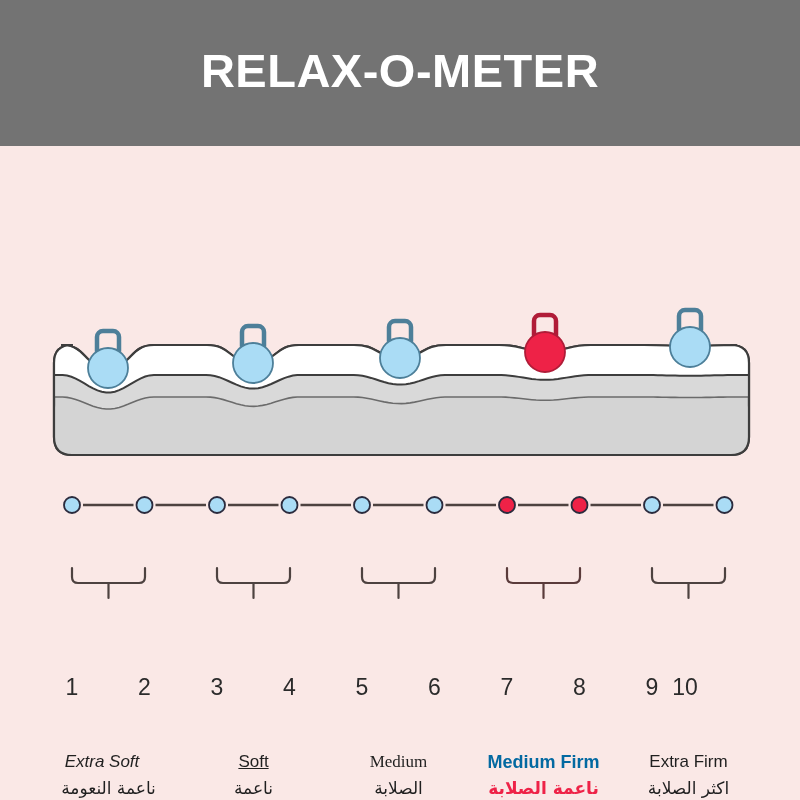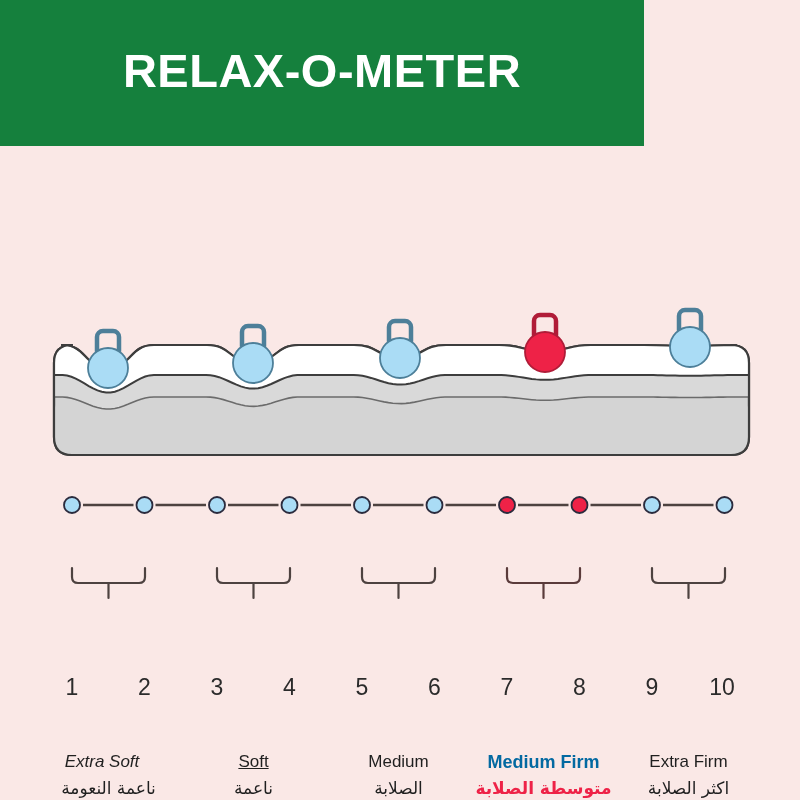--- a/index.html
+++ b/index.html
@@ -12,23 +12,23 @@
     background: #fae8e6;
     font-family: "Liberation Sans", sans-serif;
     overflow: hidden;
     position: relative;
   }
 
   
   #header-banner {
     position: absolute;
     left: 0; top: 0;
-    width: 644px;
+    width: 800px;
     height: 146px;
-    background: #15803d;
+    background: #737373;
     display: flex;
     align-items: center;
     justify-content: center;
   }
   #header-title {
     color: #ffffff;
     font-family: "Liberation Sans", sans-serif;
     font-weight: bold;
     font-size: 47px;
     letter-spacing: 0.5px;
@@ -176,29 +176,29 @@
   <div id="scale-numbers">
       <div class="scale-number" style="left: 72px; top: 528px;">1</div>
       <div class="scale-number" style="left: 144.5px; top: 528px;">2</div>
       <div class="scale-number" style="left: 217px; top: 528px;">3</div>
       <div class="scale-number" style="left: 289.5px; top: 528px;">4</div>
       <div class="scale-number" style="left: 362px; top: 528px;">5</div>
       <div class="scale-number" style="left: 434.5px; top: 528px;">6</div>
       <div class="scale-number" style="left: 507px; top: 528px;">7</div>
       <div class="scale-number" style="left: 579.5px; top: 528px;">8</div>
       <div class="scale-number" style="left: 652px; top: 528px;">9</div>
-      <div class="scale-number" style="left: 722px; top: 528px;">10</div>
+      <div class="scale-number" style="left: 685px; top: 528px;">10</div>
     </div>
 
   <div id="category-labels">
       <div class="cat-label-en" style="left: 102px; top: 606px; font-style: italic;">Extra Soft</div>
       <div class="cat-label-ar" style="left: 108.5px; top: 632px;">ناعمة النعومة</div>
       <div class="cat-label-en" style="left: 253.5px; top: 606px; text-decoration: underline;">Soft</div>
       <div class="cat-label-ar" style="left: 253.5px; top: 632px;">ناعمة</div>
-      <div class="cat-label-en" style="left: 398.5px; top: 606px;">Medium</div>
+      <div class="cat-label-en" style="left: 398.5px; top: 606px; font-family: Liberation Serif, serif;">Medium</div>
       <div class="cat-label-ar" style="left: 398.5px; top: 632px;">الصلابة</div>
       <div class="cat-label-en cat-highlight" style="left: 543.5px; top: 606px;">Medium Firm</div>
-      <div class="cat-label-ar cat-highlight" style="left: 543.5px; top: 632px;">متوسطة الصلابة</div>
+      <div class="cat-label-ar cat-highlight" style="left: 543.5px; top: 632px;">ناعمة الصلابة</div>
       <div class="cat-label-en" style="left: 688.5px; top: 606px;">Extra Firm</div>
       <div class="cat-label-ar" style="left: 688.5px; top: 632px;">اكثر الصلابة</div>
     </div>
 
 </div>
 
 </body></html>

